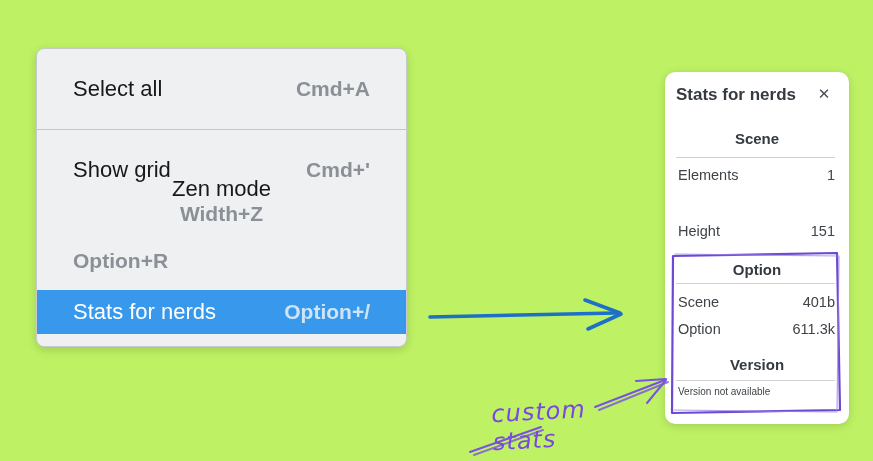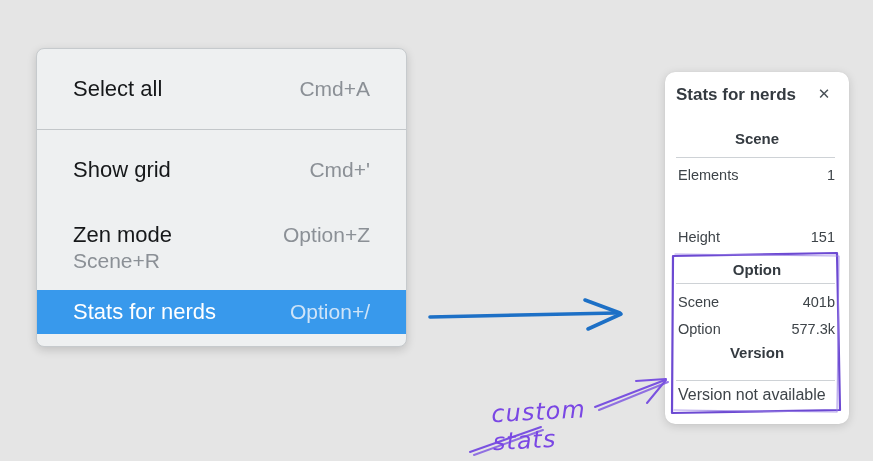--- a/index.html
+++ b/index.html
@@ -1,45 +1,45 @@
 <!DOCTYPE html>
 <html><head>
 <meta charset="utf-8">
 <style>
   html,body{margin:0;padding:0;background:#ffffff;}
   #canvas{
     position:relative;width:873px;height:461px;overflow:hidden;
-    background:#e5e5e5;
+    background:#bef264;
     font-family:"Liberation Sans","DejaVu Sans",sans-serif;
   }
 
   
   .context-menu{
     position:absolute;left:36px;top:48px;width:371px;height:299px;
     background:#eef0f1;border:1px solid #c6cacd;border-radius:8px;
     box-shadow:0 3px 10px rgba(0,0,0,.16);
     box-sizing:border-box;
   }
   .menu-item{
     position:absolute;left:0;right:0;
     display:flex;align-items:center;justify-content:space-between;
     padding:0 36px;font-size:22px;color:#16181a;cursor:default;
   }
-  .menu-item .shortcut{font-size:21px;color:#8b9096;}
+  .menu-item .shortcut{font-size:21px;color:#8b9096;font-weight:bold;}
   .menu-item.selected{
     background:#3899ec;color:#ffffff;
   }
   .menu-item.selected .shortcut{color:#cfe4f8;text-align:center;}
   .mi-0{top:12px;height:56px;}
   .menu-separator{
     position:absolute;left:0;right:0;top:80px;height:0;
     border-top:1px solid #c3c7ca;
   }
   .mi-1{top:98px;height:46px;}
-  .mi-2{top:163px;height:46px;}
+  .mi-2{top:127px;height:46px;flex-direction:column;}
   .mi-3{top:189px;height:46px;}
   .mi-4{top:241px;height:44px;}
 
   
   .stats-panel{
     position:absolute;left:665px;top:72px;width:184px;height:352px;
     background:#ffffff;border-radius:10px;
     box-shadow:0 2px 10px rgba(0,0,0,.15),0 0 1px rgba(0,0,0,.10);
     color:#3b4045;box-sizing:border-box;
   }
@@ -51,40 +51,40 @@
     position:absolute;right:15px;top:12px;width:20px;height:20px;
     font-size:15px;color:#495057;display:flex;align-items:center;justify-content:center;
     cursor:pointer;
   }
   .sec-heading{
     position:absolute;left:0;right:0;text-align:center;
     font-size:15px;font-weight:700;color:#343a40;
   }
   .h-scene{top:58px;}
   .h-storage{top:189px;}
-  .h-version{top:272px;}
+  .h-version{top:284px;}
   .panel-divider{
     position:absolute;left:11px;right:14px;height:0;
     border-top:1px solid #ced2d6;
   }
   .d-1{top:85px;}
   .d-2{top:211px;}
   .d-3{top:308px;}
   .stat-row{
     position:absolute;left:0;right:0;height:28px;
     display:flex;align-items:center;justify-content:space-between;
     padding:0 14px 0 13px;font-size:14.5px;color:#3e4449;
   }
   .r-elements{top:89px;}
   .r-width{top:117px;}
-  .r-height{top:145px;align-items:flex-end;}
+  .r-height{top:145px;}
   .r-scene{top:216px;}
   .r-total{top:243px;}
   .version-note{
-    position:absolute;left:13px;top:314px;font-size:16px;color:#3e4449;
+    position:absolute;left:13px;top:314px;font-size:10px;color:#3e4449;
   }
 
   
   #overlay-svg{
     position:absolute;left:0;top:0;width:873px;height:461px;
     pointer-events:none;z-index:6;
   }
   .custom-stats-label{
     position:absolute;left:492px;top:396px;width:160px;
     font-family:"DejaVu Sans",sans-serif;font-style:italic;
@@ -102,24 +102,24 @@
       <span>Select all</span>
       <span class="shortcut">Cmd+A</span>
     </div>
     <div class="menu-separator"></div>
     <div class="menu-item mi-1">
       <span>Show grid</span>
       <span class="shortcut">Cmd+'</span>
     </div>
     <div class="menu-item mi-2">
       <span>Zen mode</span>
-      <span class="shortcut">Option+Z</span>
+      <span class="shortcut">Width+Z</span>
     </div>
     <div class="menu-item mi-3">
-      <span class="shortcut">Scene+R</span>
+      <span class="shortcut">Option+R</span>
     </div>
     <div class="menu-item mi-4 selected">
       <span>Stats for nerds</span>
       <span class="shortcut">Option+/</span>
     </div>
   </div>
 
   <div class="stats-panel">
     <div class="panel-title">Stats for nerds</div>
     <div class="panel-close">✕</div>
@@ -136,21 +136,21 @@
     </div>
 
     <div class="sec-heading h-storage">Option</div>
     <div class="panel-divider d-2"></div>
     <div class="stat-row r-scene">
       <span>Scene</span>
       <span>401b</span>
     </div>
     <div class="stat-row r-total">
       <span>Option</span>
-      <span>577.3k</span>
+      <span>611.3k</span>
     </div>
 
     <div class="sec-heading h-version">Version</div>
     <div class="panel-divider d-3"></div>
     <div class="version-note">Version not available</div>
   </div>
 
   <svg id="overlay-svg" viewBox="0 0 873 461" xmlns="http://www.w3.org/2000/svg">
 
     <g stroke="#1d70c6" stroke-width="3.6" fill="none" stroke-linecap="round">

